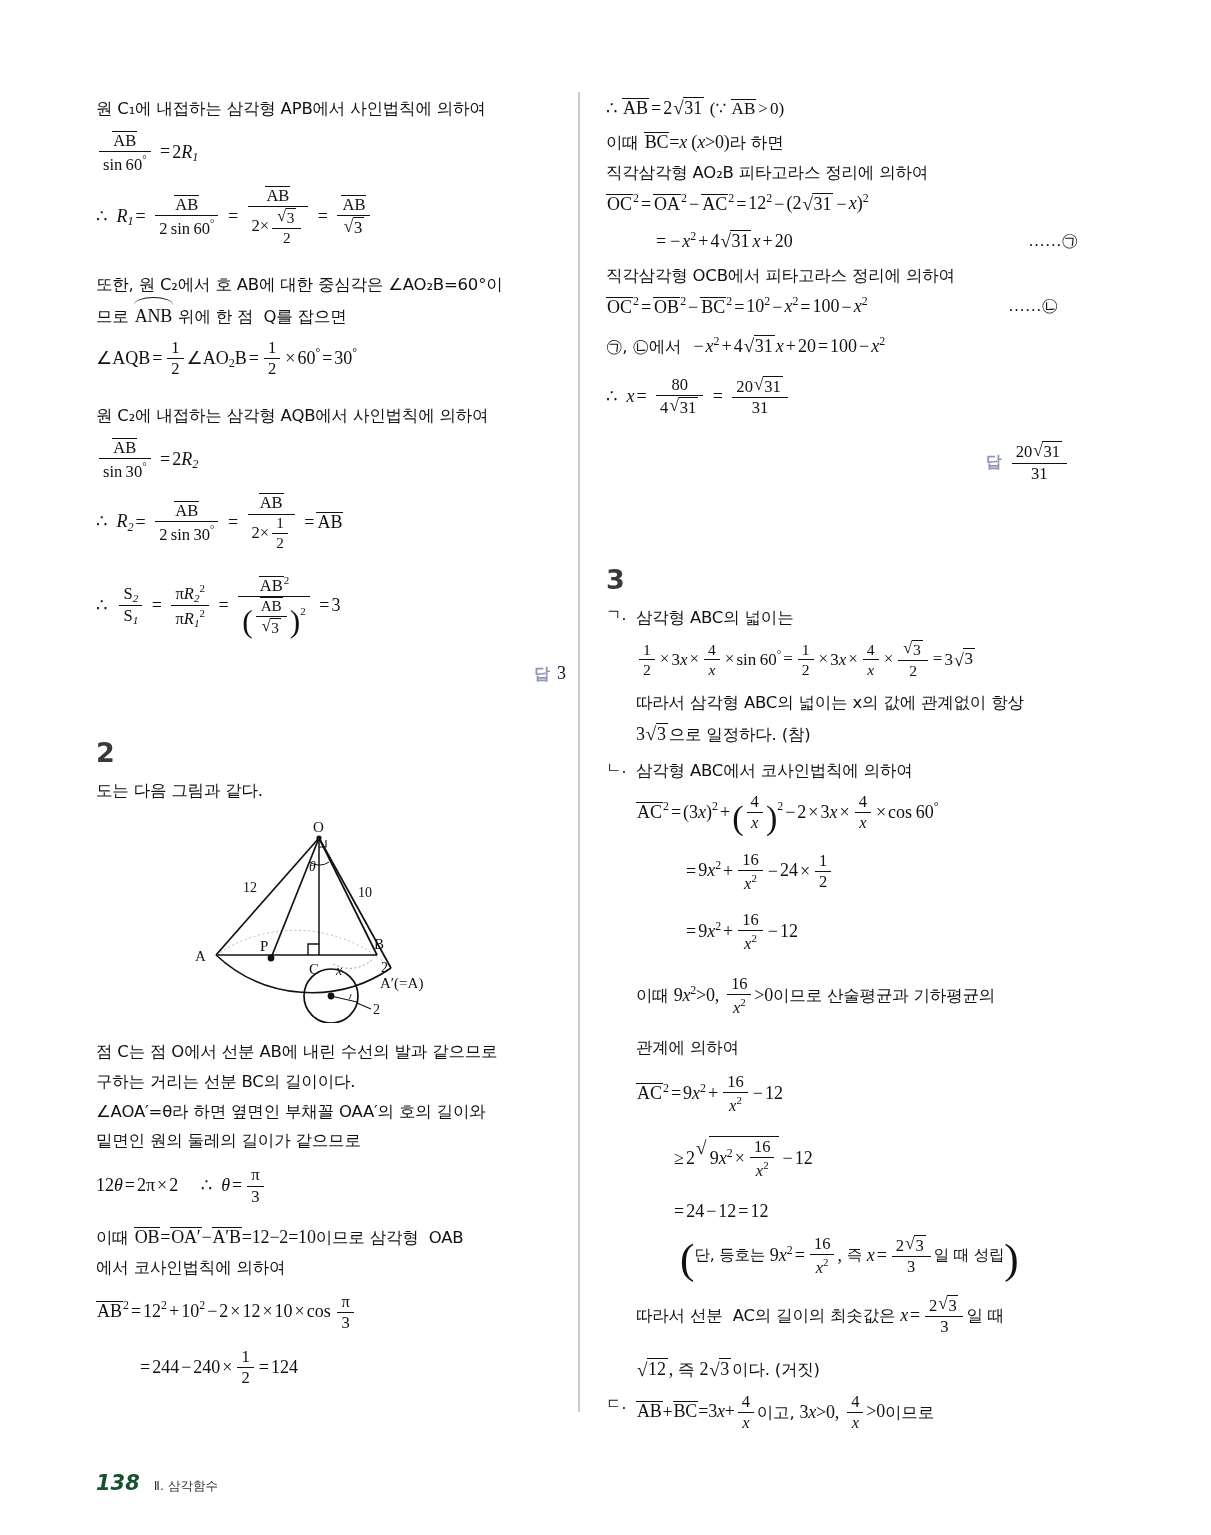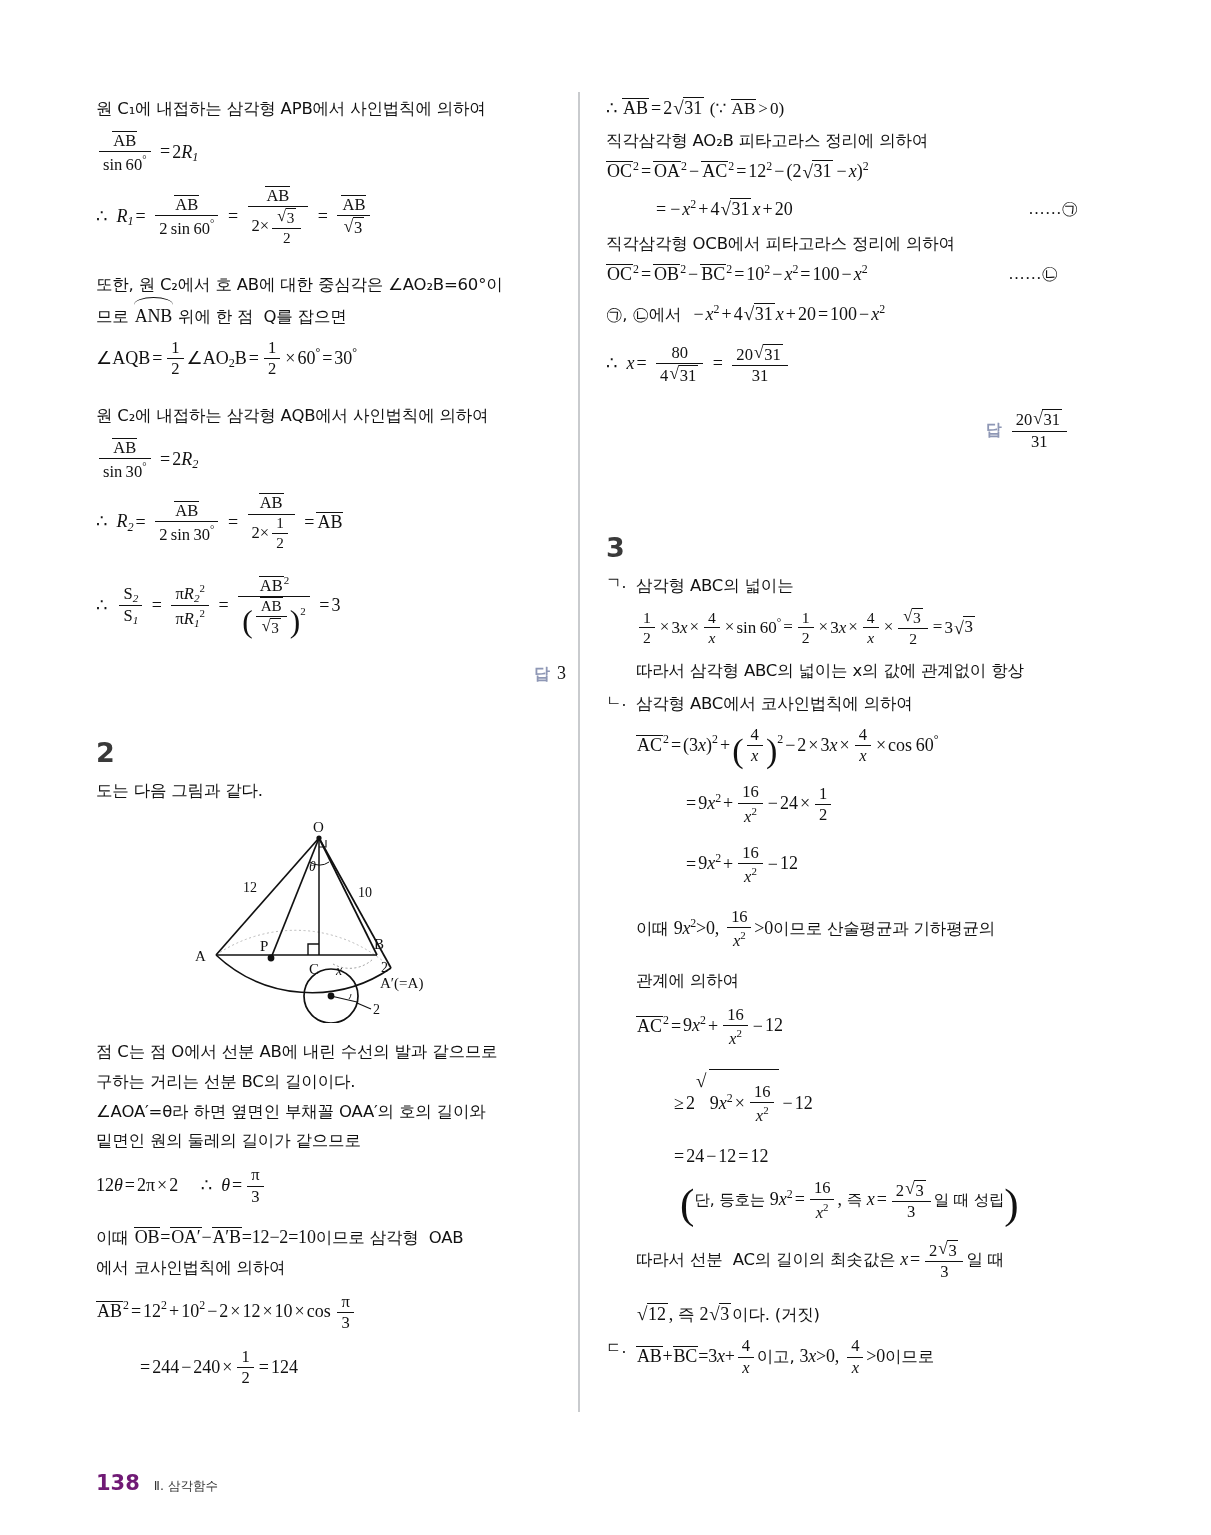--- a/index.html
+++ b/index.html
@@ -69,21 +69,21 @@
   .ansrow { text-align:right; }
   .ansrow .lbl { font-family:"DejaVu Sans", sans-serif; font-weight:bold; font-size:16px; color:#8e97b5; margin-right:7px; }
 
   
   .item { position:relative; padding-left:30px; }
   .item > .mark { position:absolute; left:0; top:0; font-family:"DejaVu Sans", sans-serif; font-size:15.5px; }
   .indent { padding-left:30px; }
 
   
   .footer { position:absolute; left:96px; bottom:40px; display:flex; align-items:baseline; }
-  .footer .pg { font-family:"DejaVu Sans", sans-serif; font-weight:bold; font-size:21px; color:#701a75; }
+  .footer .pg { font-family:"DejaVu Sans", sans-serif; font-weight:bold; font-size:21px; color:#14532d;font-style:italic; }
   .footer .chap { font-family:"DejaVu Sans", sans-serif; font-size:12.5px; color:#333; margin-left:14px; }
 
   
   .figwrap { display:flex; justify-content:center; margin:14px 0 16px 0; }
 </style>
 </head>
 <body>
 
 <div class="page">
 
@@ -235,20 +235,23 @@
 
   </div>
 
   <div class="col col-right">
 
     <div class="mathline m">
       ∴&nbsp;<span class="ob">AB</span><span class="op">=</span>2<span class="sqrt"><span class="rad">31</span></span>
       <span style="font-size:0.95em">(∵&nbsp;<span class="ob">AB</span><span class="op">&gt;</span>0)</span>
     </div>
 
+    <div class="line ko tight">
+      이때&nbsp;<span class="m ob">BC</span><span class="m">=<span class="mi">x</span>&nbsp;(<span class="mi">x</span>&gt;0)</span>라 하면
+    </div>
 
     <div class="line ko tight">직각삼각형 AO₂B 피타고라스 정리에 의하여</div>
 
     <div class="mathline m">
       <span class="ob">OC</span><span class="sup">2</span><span class="op">=</span><span class="ob">OA</span><span class="sup">2</span><span class="op">−</span><span class="ob">AC</span><span class="sup">2</span><span class="op">=</span>12<span class="sup">2</span><span class="op">−</span>(2<span class="sqrt"><span class="rad">31</span></span><span class="op">−</span><span class="mi">x</span>)<span class="sup">2</span>
     </div>
 
     <div class="mathline m" style="position:relative; padding-left:48px; margin-top:12px">
       <span class="op">=</span><span class="op">−</span><span class="mi">x</span><span class="sup">2</span><span class="op">+</span>4<span class="sqrt"><span class="rad">31</span></span><span class="mi">x</span><span class="op">+</span>20
       <span style="position:absolute; right:6px; top:2px; font-size:0.92em">……㉠</span>
@@ -284,20 +287,23 @@
     <div class="item">
       <span class="mark">ㄱ.</span>
       <div class="line ko">삼각형 ABC의 넓이는</div>
     </div>
 
     <div class="mathline m indent" style="font-size:17px">
       <span class="frac"><span class="num">1</span><span class="den">2</span></span><span class="op">×</span>3<span class="mi">x</span><span class="op">×</span><span class="frac"><span class="num">4</span><span class="den"><span class="mi">x</span></span></span><span class="op">×</span>sin 60<span class="sup">°</span><span class="op">=</span><span class="frac"><span class="num">1</span><span class="den">2</span></span><span class="op">×</span>3<span class="mi">x</span><span class="op">×</span><span class="frac"><span class="num">4</span><span class="den"><span class="mi">x</span></span></span><span class="op">×</span><span class="frac"><span class="num"><span class="sqrt"><span class="rad">3</span></span></span><span class="den">2</span></span><span class="op">=</span>3<span class="sqrt"><span class="rad">3</span></span>
     </div>
 
     <div class="line ko indent tight" style="margin-top:10px">따라서 삼각형 ABC의 넓이는 x의 값에 관계없이 항상</div>
+    <div class="line ko indent">
+      <span class="m">3<span class="sqrt"><span class="rad">3</span></span></span>으로 일정하다. (참)
+    </div>
 
     <div class="item" style="margin-top:6px">
       <span class="mark">ㄴ.</span>
       <div class="line ko">삼각형 ABC에서 코사인법칙에 의하여</div>
     </div>
 
     <div class="mathline m indent" style="margin-top:8px">
       <span class="ob">AC</span><span class="sup">2</span><span class="op">=</span>(3<span class="mi">x</span>)<span class="sup">2</span><span class="op">+</span><span class="bigparen">(</span><span class="frac"><span class="num">4</span><span class="den"><span class="mi">x</span></span></span><span class="bigparen">)</span><span class="sup">2</span><span class="op">−</span>2<span class="op">×</span>3<span class="mi">x</span><span class="op">×</span><span class="frac"><span class="num">4</span><span class="den"><span class="mi">x</span></span></span><span class="op">×</span>cos 60<span class="sup">°</span>
     </div>
 
@@ -312,21 +318,21 @@
     <div class="line ko indent" style="margin-top:22px">
       이때&nbsp;<span class="m">9<span class="mi">x</span><span class="sup">2</span>&gt;0,</span>&nbsp;<span class="m"><span class="frac"><span class="num">16</span><span class="den"><span class="mi">x</span><span class="sup">2</span></span></span>&gt;0</span>이므로 산술평균과 기하평균의
     </div>
     <div class="line ko indent" style="margin-top:17px">관계에 의하여</div>
 
     <div class="mathline m indent" style="margin-top:12px">
       <span class="ob">AC</span><span class="sup">2</span><span class="op">=</span>9<span class="mi">x</span><span class="sup">2</span><span class="op">+</span><span class="frac"><span class="num">16</span><span class="den"><span class="mi">x</span><span class="sup">2</span></span></span><span class="op">−</span>12
     </div>
 
     <div class="mathline m" style="padding-left:66px; margin-top:20px">
-      <span class="op">≥</span>2<span class="sqrt" style="padding-left:0.72em"><span class="rad" style="padding-top:14px">9<span class="mi">x</span><span class="sup">2</span><span class="op">×</span><span class="frac"><span class="num">16</span><span class="den"><span class="mi">x</span><span class="sup">2</span></span></span></span></span><span class="op">−</span>12
+      <span class="op">≥</span>2<span class="sqrt" style="padding-left:0.72em"><span class="rad" style="padding-top:2px">9<span class="mi">x</span><span class="sup">2</span><span class="op">×</span><span class="frac"><span class="num">16</span><span class="den"><span class="mi">x</span><span class="sup">2</span></span></span></span></span><span class="op">−</span>12
     </div>
 
     <div class="mathline m" style="padding-left:66px; margin-top:18px">
       <span class="op">=</span>24<span class="op">−</span>12<span class="op">=</span>12
     </div>
 
     <div class="mathline" style="padding-left:74px; margin-top:12px">
       <span class="hugeparen">(</span><span class="ko" style="font-size:15.5px">단, 등호는&nbsp;</span><span class="m">9<span class="mi">x</span><span class="sup">2</span><span class="op">=</span><span class="frac"><span class="num">16</span><span class="den"><span class="mi">x</span><span class="sup">2</span></span></span>,</span><span class="ko" style="font-size:15.5px">&nbsp;즉&nbsp;</span><span class="m"><span class="mi">x</span><span class="op">=</span><span class="frac"><span class="num">2<span class="sqrt"><span class="rad">3</span></span></span><span class="den">3</span></span></span><span class="ko" style="font-size:15.5px">일 때 성립</span><span class="hugeparen">)</span>
     </div>
 

